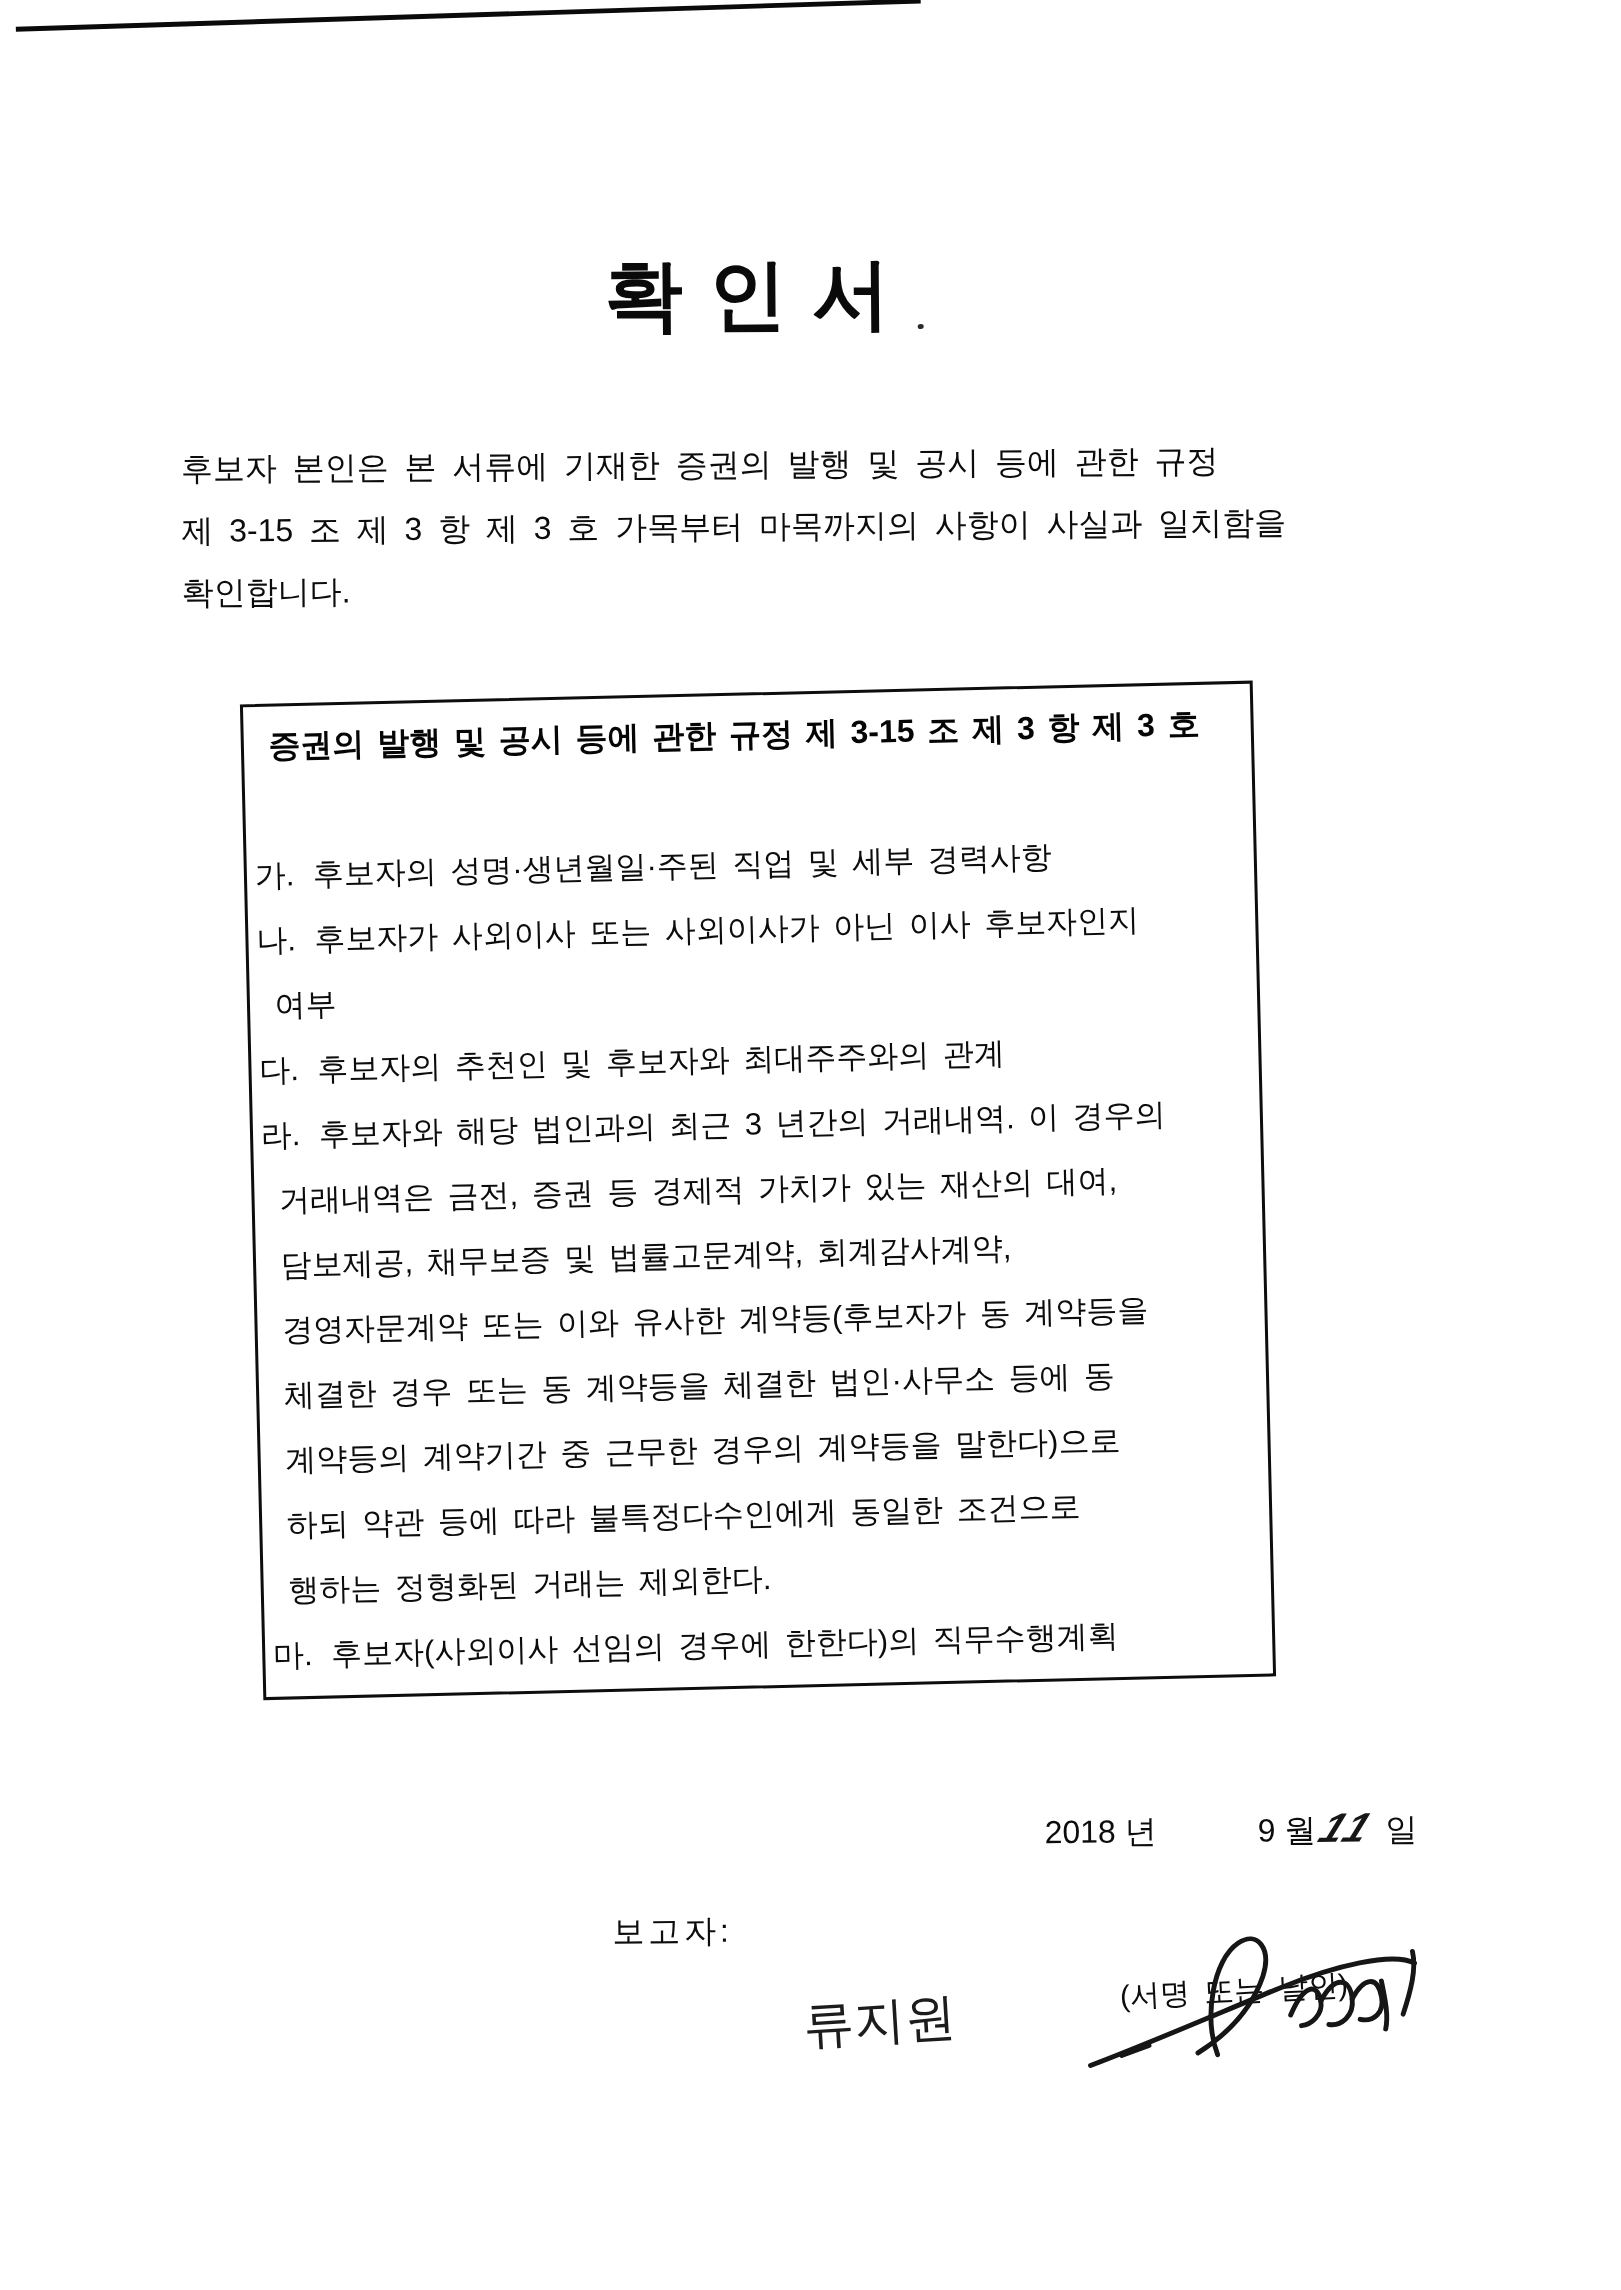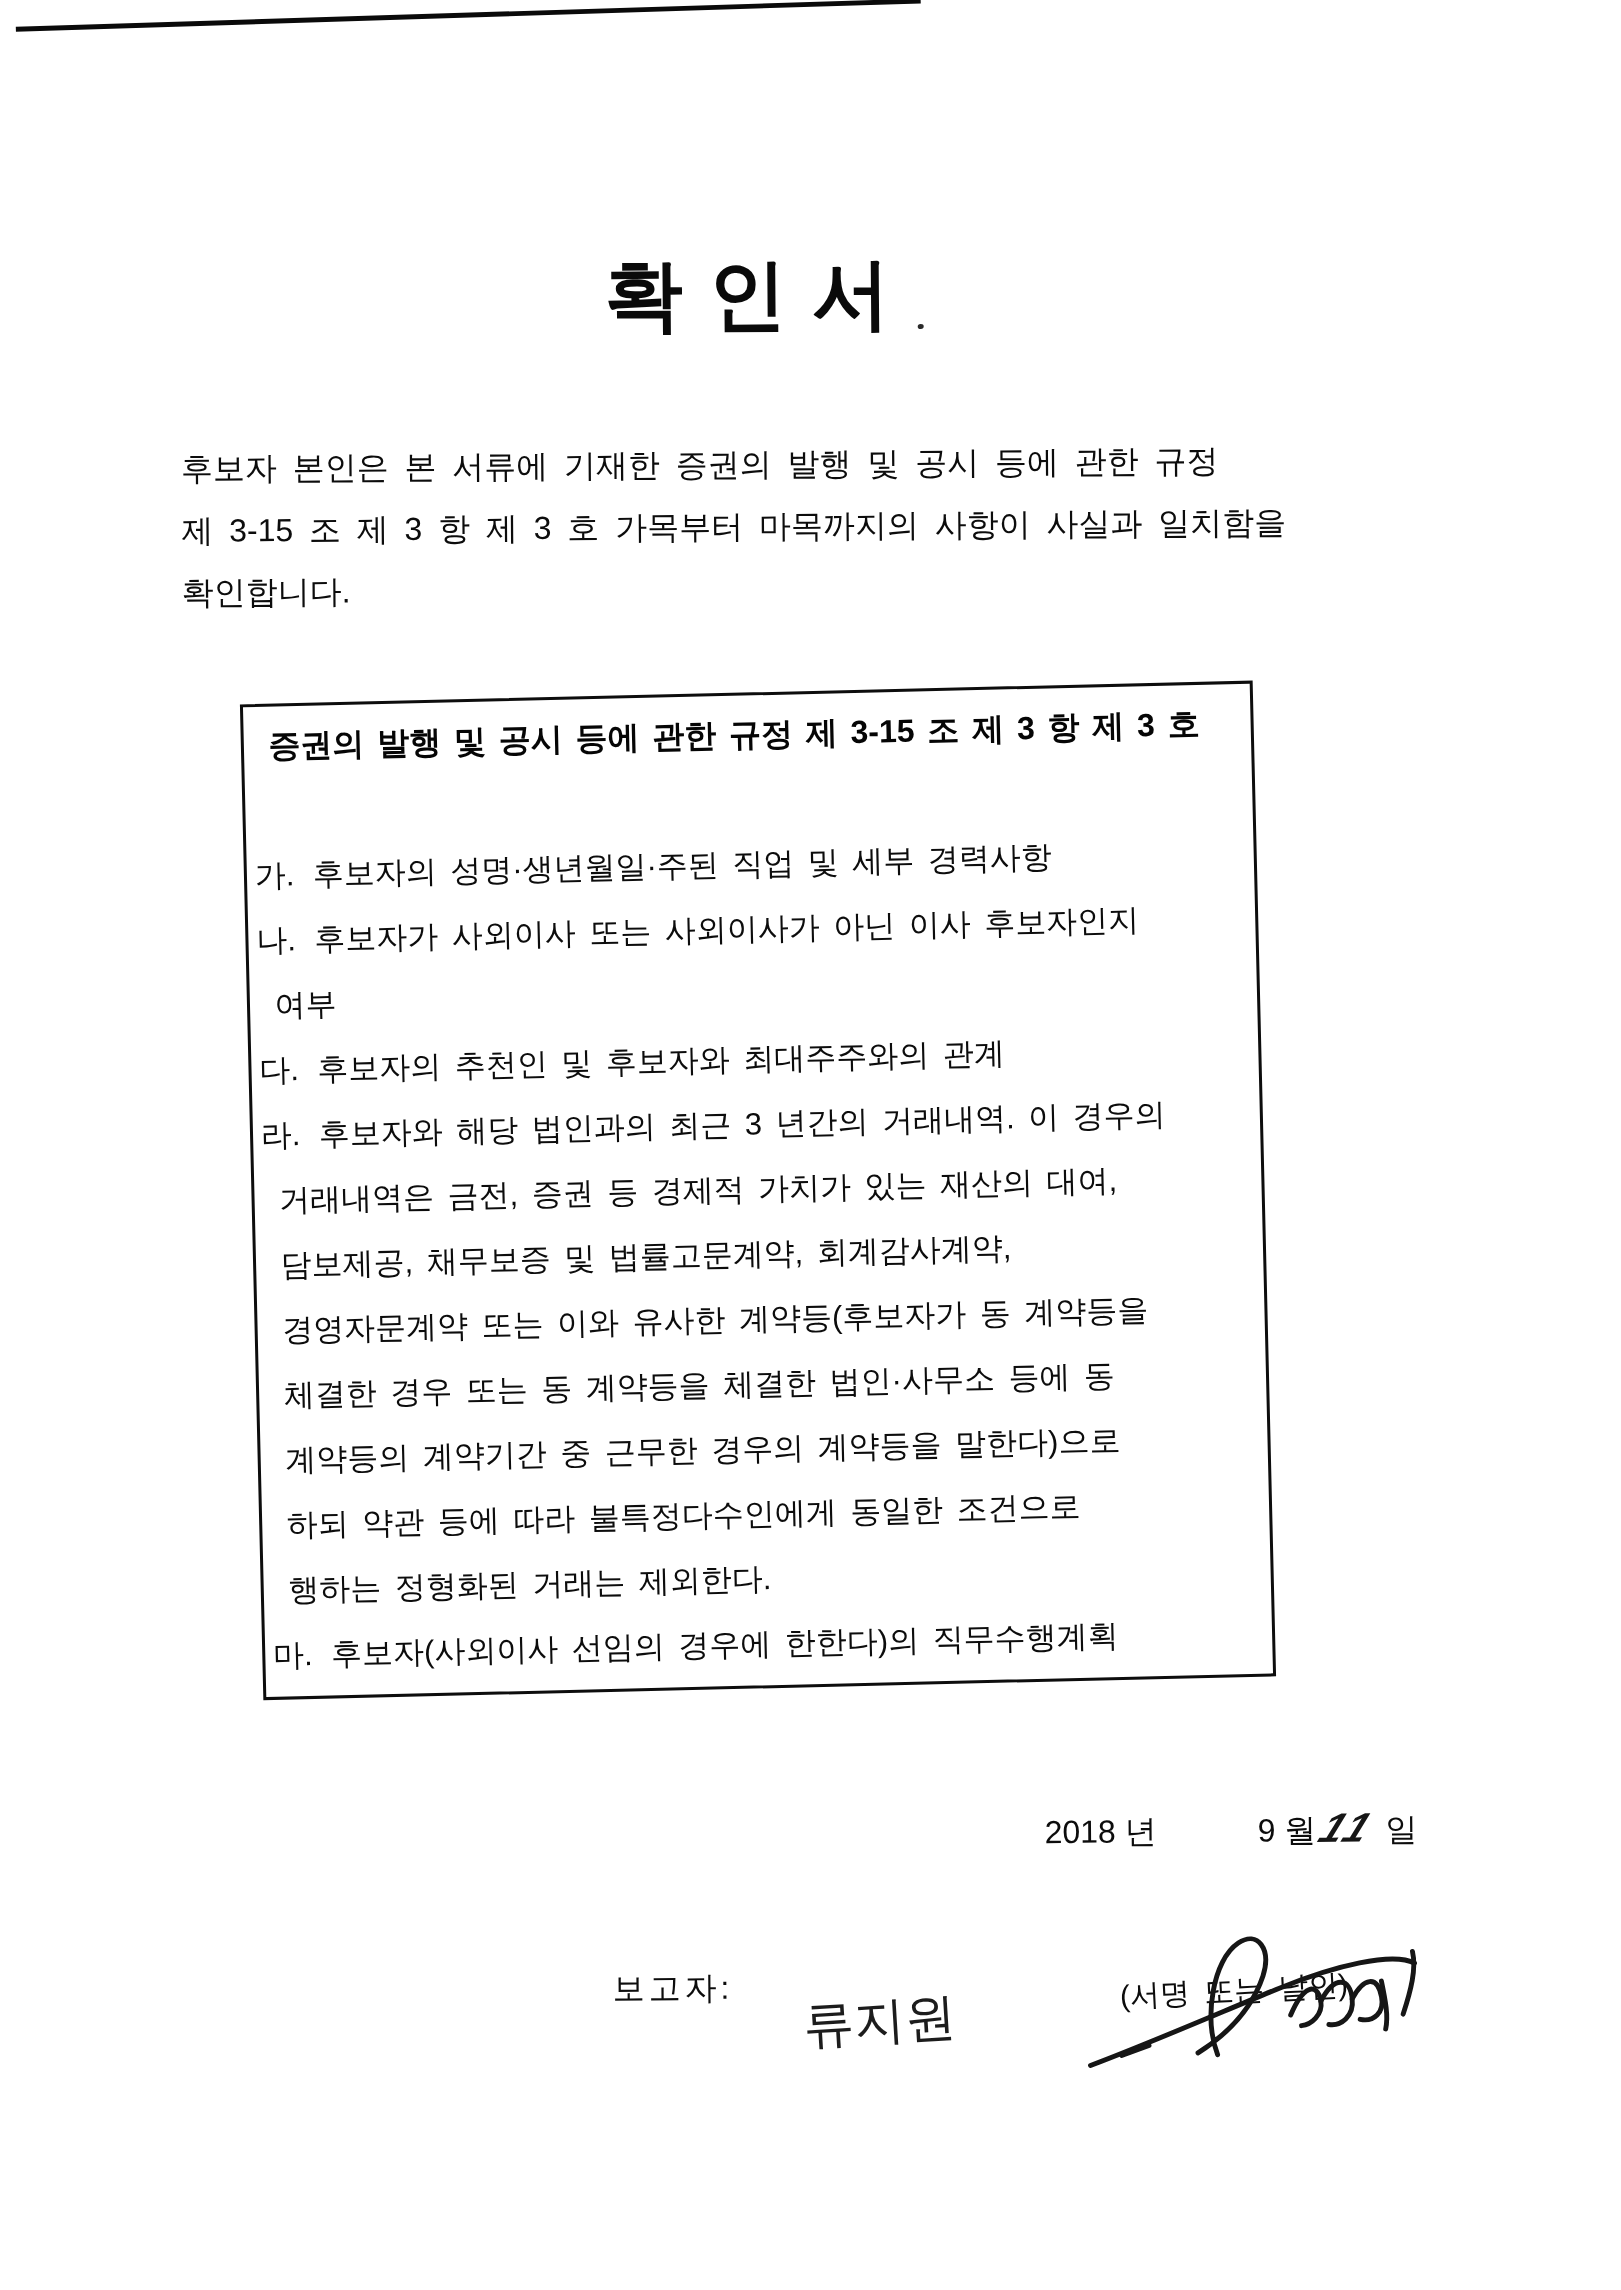--- a/index.html
+++ b/index.html
@@ -39,21 +39,21 @@
 
   .date-row { position:absolute; left:1039px; top:1813px; font-size:32px;
     white-space:nowrap; color:#0c0c0c; }
   .date-row .seg { position:absolute; top:0; }
   .seg.year  { left:0; }
   .seg.month { left:213px; }
   .seg.day-hand { left:278px; top:-3.9px; font-size:41px; font-weight:bold;
     transform:skewX(-32deg); letter-spacing:2.9px; color:#161616; }
   .seg.day-suffix { left:341px; }
 
-  .reporter-label { position:absolute; left:606px; top:1966px; font-size:32px;
+  .reporter-label { position:absolute; left:606px; top:1909px; font-size:32px;
     letter-spacing:3.9px; color:#0c0c0c; }
   .reporter-name { position:absolute; left:796px; top:1988px; font-size:51px;
     transform:rotate(-3deg); letter-spacing:0; color:#1c1c1c; white-space:nowrap; }
   .seal-note { position:absolute; left:1113px; top:1974px; font-size:30px;
     transform:rotate(-2.5deg); word-spacing:5.9px; white-space:nowrap; color:#0c0c0c; }
   .sig-svg { position:absolute; left:1063px; top:1919px; pointer-events:none; }
 </style>
 </head>
 <body>
 

